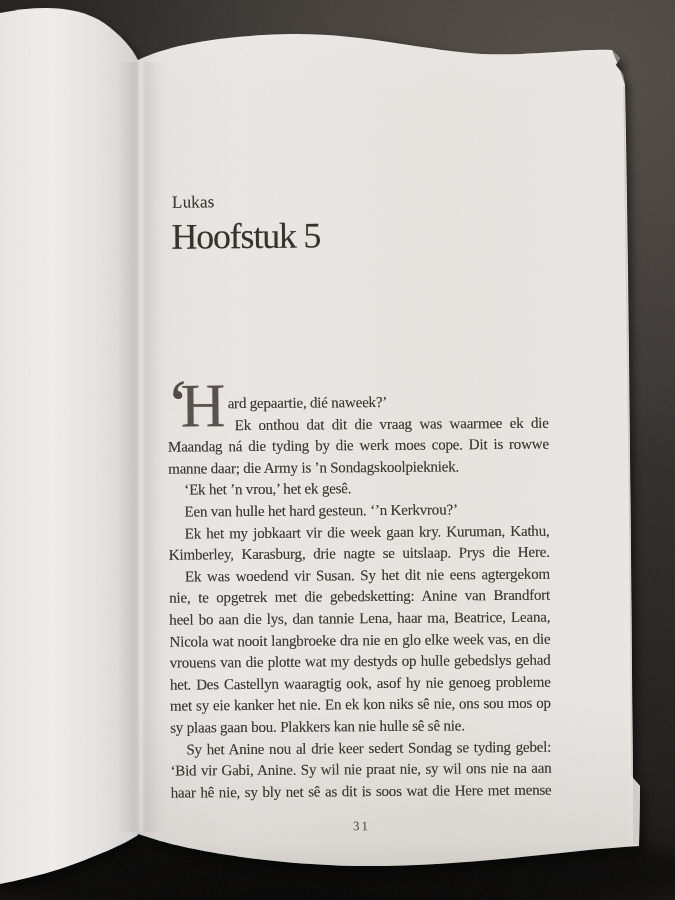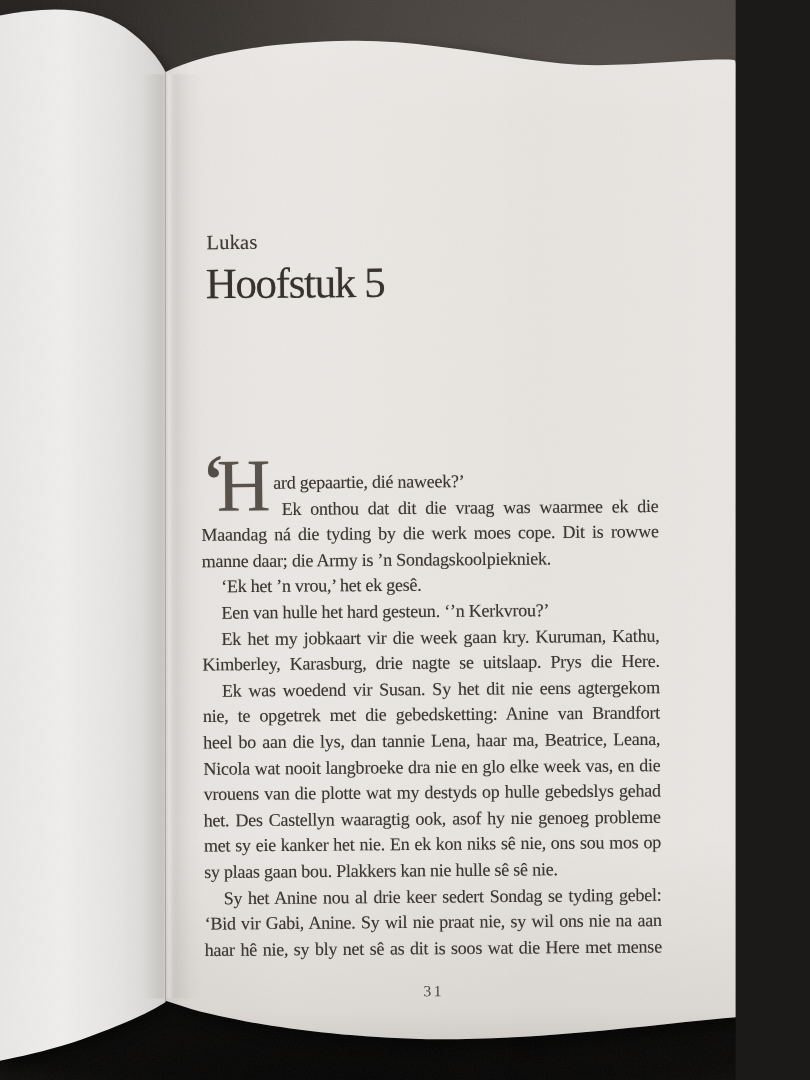--- a/index.html
+++ b/index.html
@@ -1,17 +1,17 @@
 <!DOCTYPE html>
 <html><head>
 <meta charset="utf-8">
 <style>
   html,body{margin:0;padding:0;background:#1c1a18;}
   #stage{
-    position:relative;width:613px;height:900px;overflow:hidden;
+    position:relative;width:675px;height:900px;overflow:hidden;
     background:
       radial-gradient(820px 640px at 86% 8%, rgba(112,104,95,0.50), rgba(0,0,0,0) 62%),
       radial-gradient(560px 420px at 0% 2%, rgba(0,0,0,0.38), rgba(0,0,0,0) 60%),
       radial-gradient(700px 320px at 45% 103%, rgba(0,0,0,0.55), rgba(0,0,0,0) 70%),
       linear-gradient(to bottom,#373330 0%,#363230 42%,#262320 72%,#1a1816 100%);
     font-family:"Liberation Serif","DejaVu Serif",serif;
   }
   #book-svg{position:absolute;left:0;top:0;}
   #text-layer{
     position:absolute;left:0;top:0;width:675px;height:900px;

